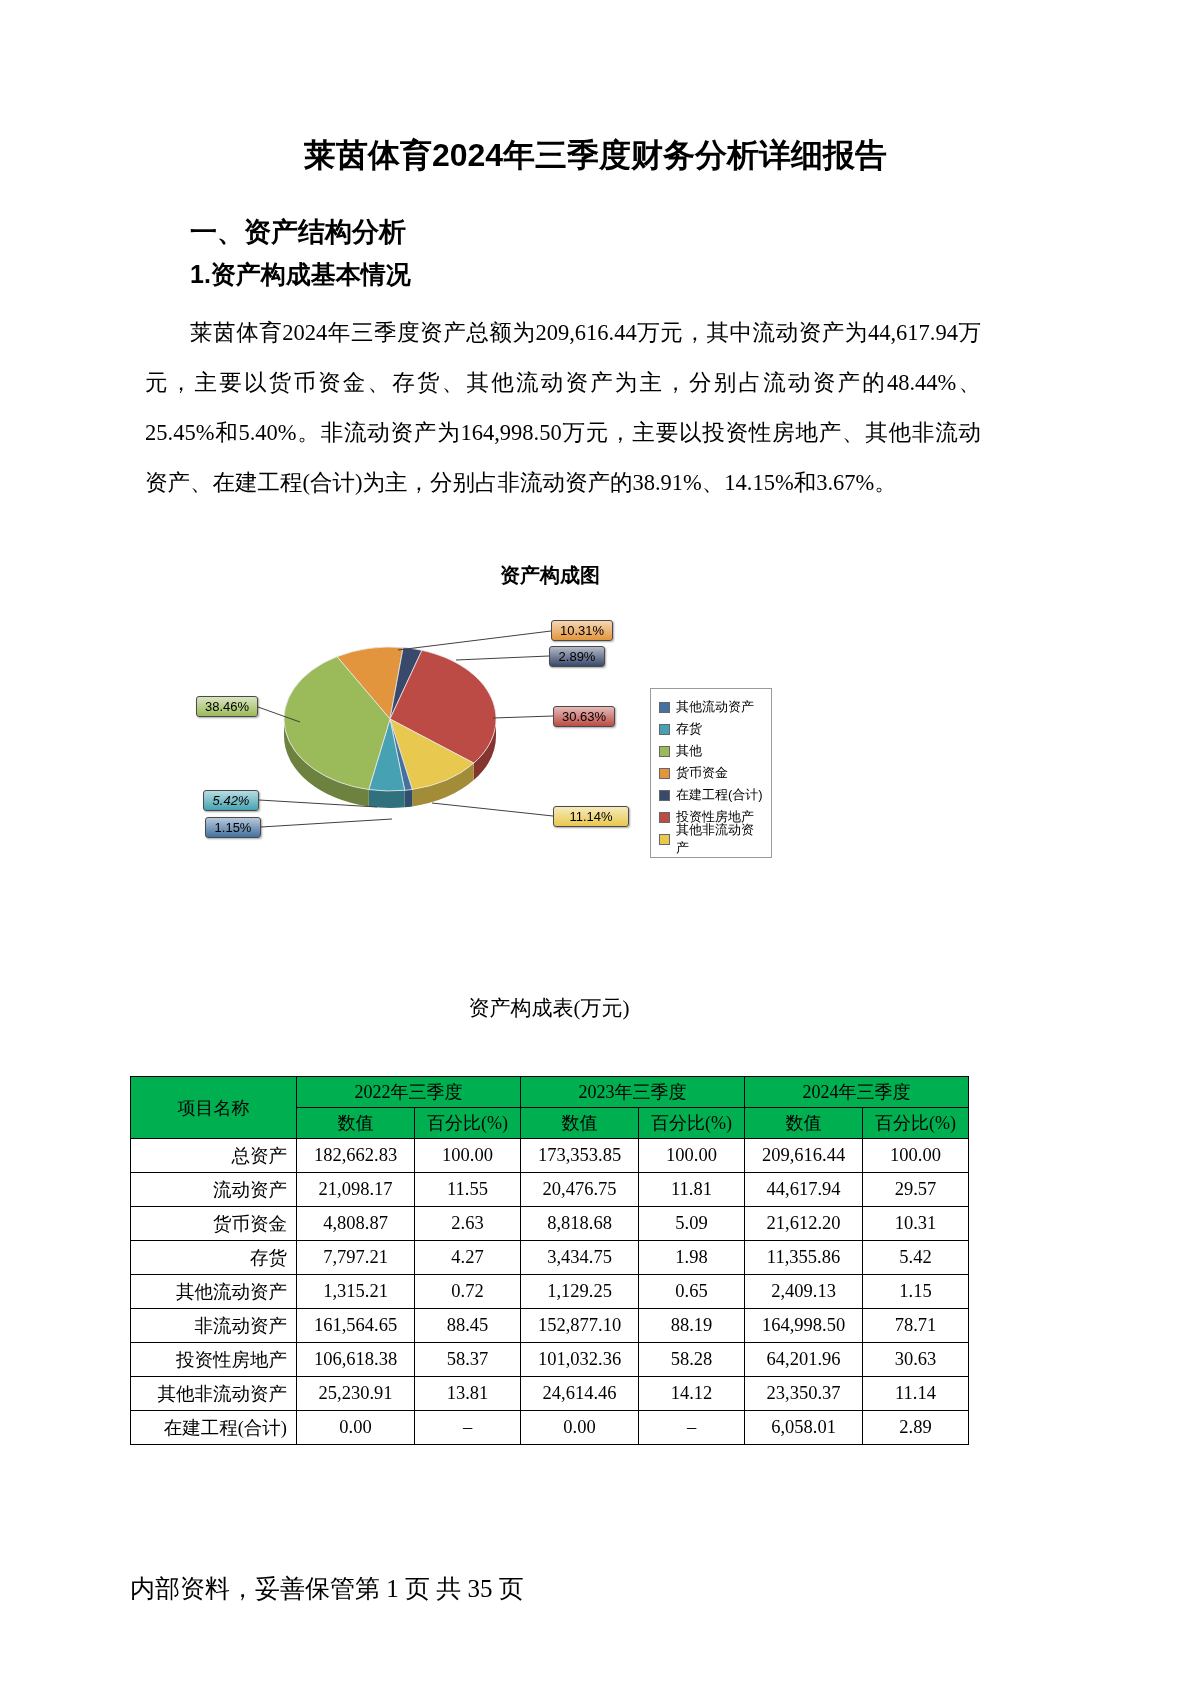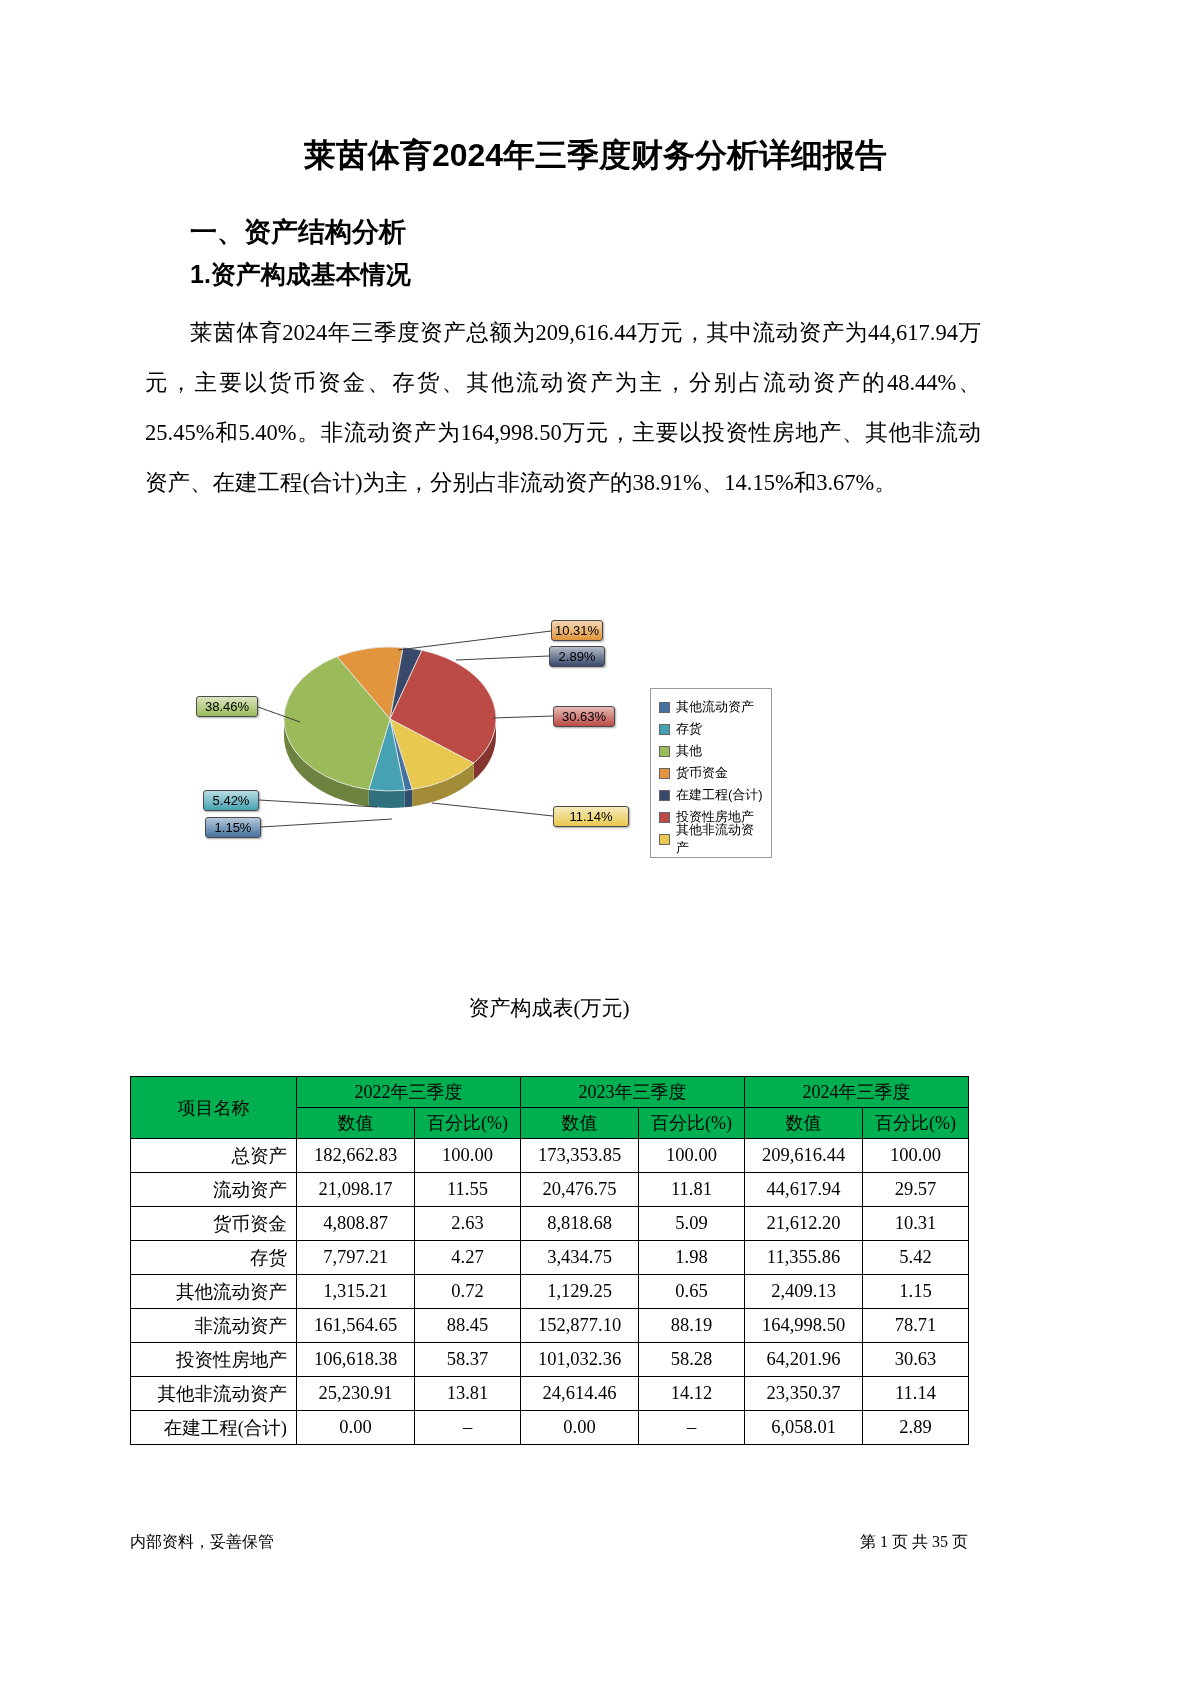--- a/index.html
+++ b/index.html
@@ -42,21 +42,21 @@
   .chart-canvas { position:absolute; top:38px; left:0; width:840px; height:284px; }
   #pie-svg { position:absolute; top:0; left:0; }
   .callout {
     position:absolute; height:21px; line-height:19px;
     text-align:center; font-size:13px;
     font-family:"Liberation Sans", sans-serif;
     border:1px solid #4a4a4a; border-radius:3px;
     box-shadow:1px 1px 2px rgba(0,0,0,.35);
     color:#000;
   }
-  .co1 { left:421px; top:20px;  width:52px; }
+  .co1 { left:421px; top:20px;  width:62px; }
   .co2 { left:419px; top:46px;  width:56px; }
   .co3 { left:423px; top:106px; width:62px; }
   .co4 { left:423px; top:206px; width:76px; }
   .co5 { left:75px;  top:217px; width:56px; }
   .co6 { left:73px;  top:190px; width:56px; }
   .co7 { left:66px;  top:96px;  width:62px; }
   .legend {
     position:absolute; left:520px; top:88px; width:122px;
     border:1px solid #9a9a9a; background:#fff; padding:7px 8px;
   }
@@ -78,33 +78,34 @@
   .asset-table th, .asset-table td { border:1px solid #000; }
   .asset-table thead th {
     background:#00B050; font-weight:normal;
     height:31px; font-size:18px; text-align:center;
   }
   .asset-table tbody td { height:34px; padding:0 9px; }
   .cell-label { text-align:right; }
   .cell-num { text-align:center; }
   
   .page-footer {
-    position:absolute; top:1532px; left:130px; width:838px;
-    display:flex; justify-content:space-between; font-size:16px;
+    position:absolute; top:1572px; left:130px; width:838px;
+    display:flex; font-size:25px;
   }
 </style>
 </head>
 <body>
 
 <div class="report-title">莱茵体育2024年三季度财务分析详细报告</div>
 <div class="section-heading">一、资产结构分析</div>
 <div class="subsection-heading">1.资产构成基本情况</div>
 <p class="summary-para">莱茵体育2024年三季度资产总额为209,616.44万元，其中流动资产为44,617.94万元，主要以货币资金、存货、其他流动资产为主，分别占流动资产的48.44%、25.45%和5.40%。非流动资产为164,998.50万元，主要以投资性房地产、其他非流动资产、在建工程(合计)为主，分别占非流动资产的38.91%、14.15%和3.67%。</p>
 
 <div class="chart-block">
+  <div class="chart-title">资产构成图</div>
   <div class="chart-canvas">
     <svg id="pie-svg" width="840" height="284" viewBox="0 0 840 284">
       <g id="pie-g">
           <path d="M 366 119 A 106 72 0 0 1 343.7700363717724 163.11739163836342 l 0 17 A 106 72 0 0 0 366 136 Z" fill="#843530"></path>
           <path d="M 343.7700363717724 163.11739163836342 A 106 72 0 0 1 282.2340390264178 189.39828504474127 l 0 17 A 106 72 0 0 0 343.7700363717724 180.11739163836342 Z" fill="#a28c37"></path>
           <path d="M 282.2340390264178 189.39828504474127 A 106 72 0 0 1 274.69372098134255 190.30488631142163 l 0 17 A 106 72 0 0 0 282.2340390264178 206.39828504474127 Z" fill="#304f6f"></path>
           <path d="M 274.69372098134255 190.30488631142163 A 106 72 0 0 1 238.78723720711758 189.54353447142842 l 0 17 A 106 72 0 0 0 274.69372098134255 207.30488631142163 Z" fill="#31717d"></path>
           <path d="M 238.78723720711758 189.54353447142842 A 106 72 0 0 1 154 119.00000000000001 l 0 17 A 106 72 0 0 0 238.78723720711758 206.54353447142842 Z" fill="#6d823e"></path>
           <path d="M 260 119 L 207 56.646170927520416 A 106 72 0 0 1 273.1311298267221 47.55458841318399 Z" fill="#E2953C" stroke="#e9e9e9" stroke-width="0.8"></path>
           <path d="M 260 119 L 273.1311298267221 47.55458841318399 A 106 72 0 0 1 291.9101012667676 50.33994129048973 Z" fill="#39496B" stroke="#e9e9e9" stroke-width="0.8"></path>
@@ -122,21 +123,21 @@
         <line x1="128" y1="107" x2="170" y2="122"></line>
         <line x1="129" y1="200" x2="247" y2="207"></line>
         <line x1="131" y1="227" x2="262" y2="219"></line>
       </g>
     </svg>
     <div class="callout co1" style="background: linear-gradient(rgb(244, 215, 181), rgb(226, 149, 60));">10.31%</div>
     <div class="callout co2" style="background: linear-gradient(rgb(180, 186, 199), rgb(57, 73, 107));">2.89%</div>
     <div class="callout co3" style="background: linear-gradient(rgb(230, 187, 184), rgb(188, 75, 69));">30.63%</div>
     <div class="callout co4" style="background: linear-gradient(rgb(246, 234, 188), rgb(232, 200, 78));">11.14%</div>
     <div class="callout co5" style="background: linear-gradient(rgb(184, 201, 219), rgb(68, 113, 159));">1.15%</div>
-    <div class="callout co6" style="background: linear-gradient(rgb(185, 220, 226), rgb(70, 162, 178));">5.42%</div>
+    <div class="callout co6" style="background: linear-gradient(rgb(185, 220, 226), rgb(70, 162, 178)); font-style: italic;">5.42%</div>
     <div class="callout co7" style="background: linear-gradient(rgb(217, 229, 192), rgb(155, 186, 89));">38.46%</div>
     <div class="legend">
       <div class="legend-item">
           <span class="legend-swatch" style="background: rgb(68, 113, 159);"></span>
           <span>其他流动资产</span>
         </div>
       <div class="legend-item">
           <span class="legend-swatch" style="background: rgb(70, 162, 178);"></span>
           <span>存货</span>
         </div>

